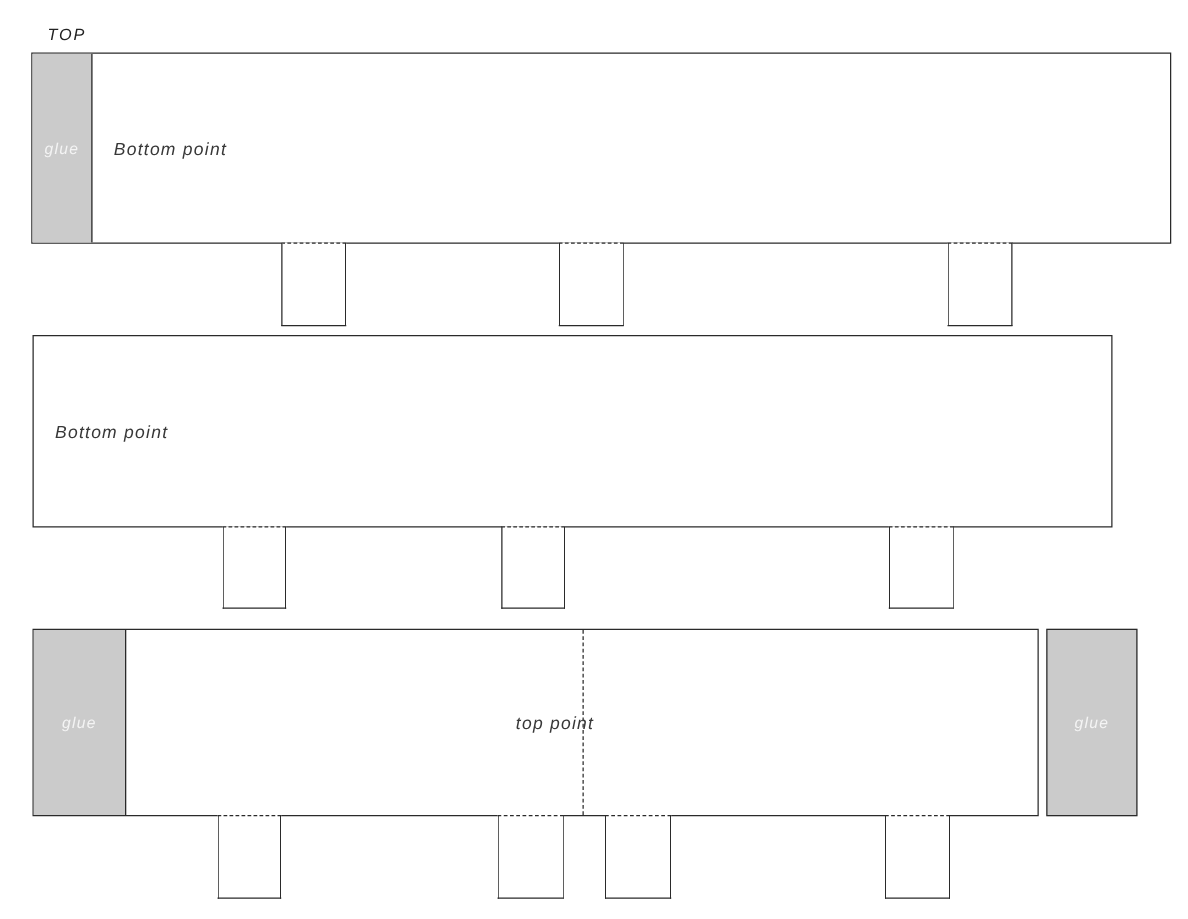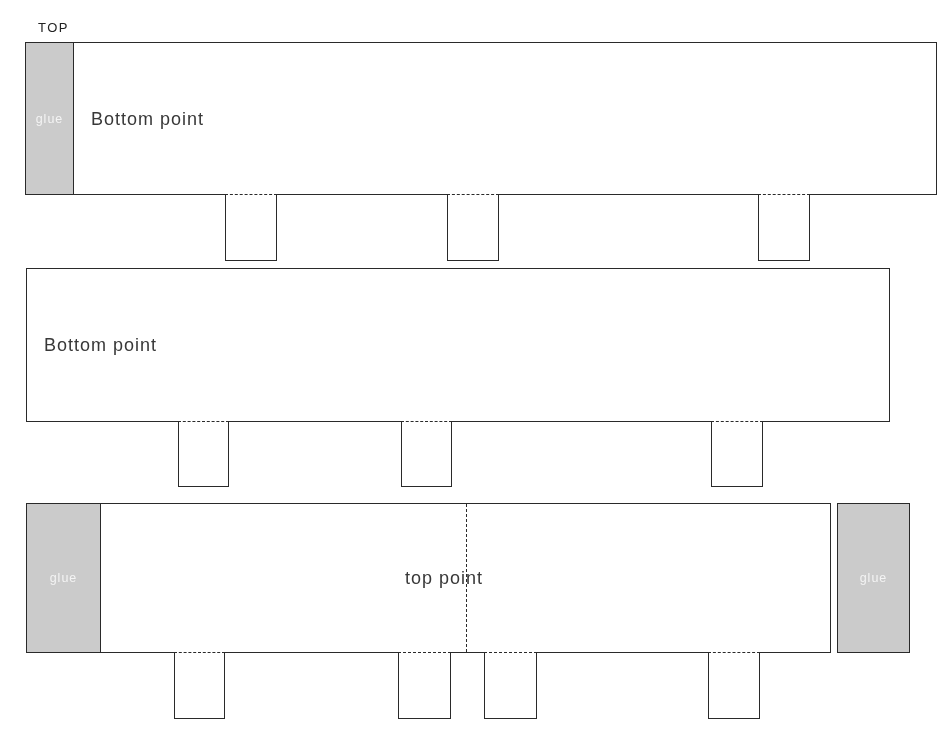--- a/index.html
+++ b/index.html
@@ -13,20 +13,21 @@
   body {
     background: #fff;
     font-family: "Liberation Sans", sans-serif;
   }
   .canvas {
     position: relative;
     width: 946px;
     height: 735px;
     background: var(--background);
     overflow: hidden;
+    font-style: italic;
   }
   .top-label {
     position: absolute;
     left: 38px;
     top: 20px;
     font-size: 13px;
     letter-spacing: 1.5px;
     color: #222;
   }
   .strip {
@@ -61,21 +62,21 @@
     align-items: center;
     justify-content: center;
     color: var(--glue-text);
     font-size: 12.5px;
     letter-spacing: 1px;
   }
   .strip-label {
     position: absolute;
     top: 50%;
     transform: translateY(-50%);
-    font-size: 18px;
+    font-size: 14px;
     letter-spacing: 1px;
     color: var(--label-text);
     white-space: nowrap;
   }
   .label1 { left: 65px; }
   .label2 { left: 17px; }
   .label3 { left: 417px; transform: translate(-50%, -50%); }
   .fold-line {
     position: absolute;
     left: 439px; top: 0;

